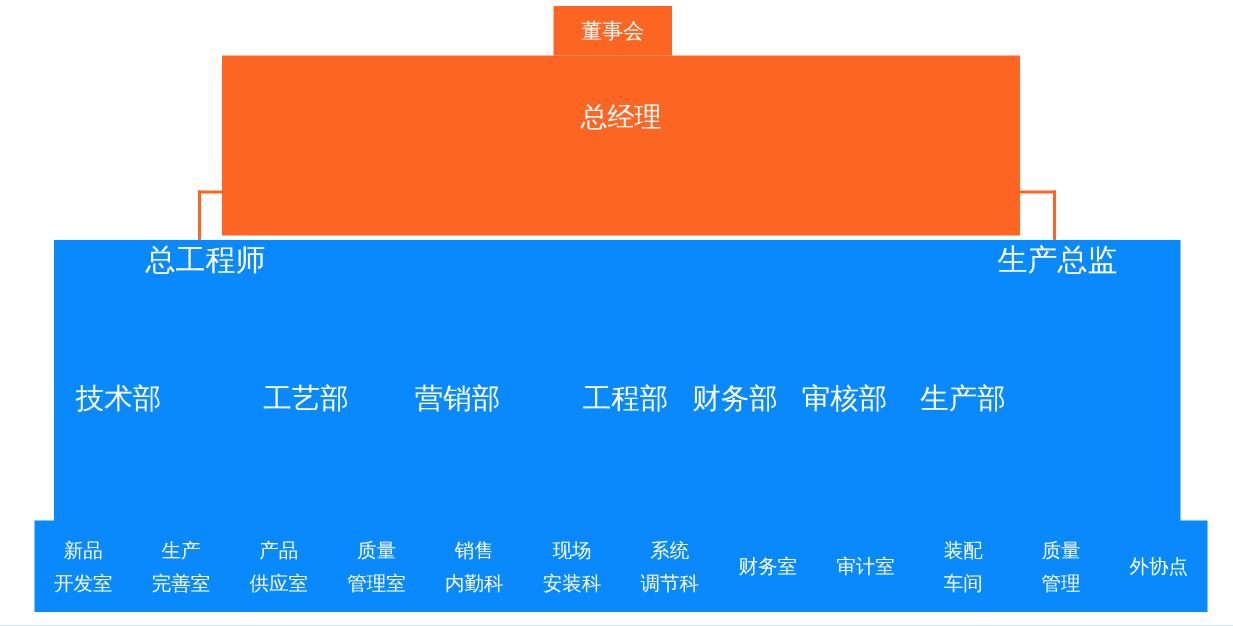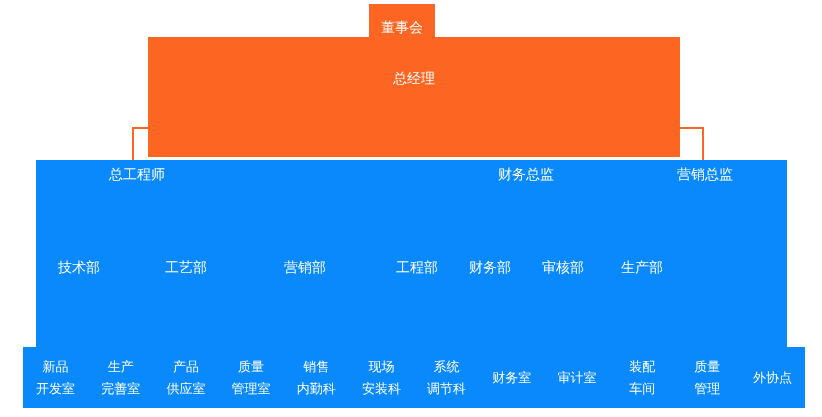--- a/index.html
+++ b/index.html
@@ -7,49 +7,50 @@
     --blue:#0989fb;
     --label:#ffffff;
   }
   html,body{margin:0;padding:0;background:#fff;}
   body{font-family:"Liberation Sans","DejaVu Sans",sans-serif;}
   .stage{
     position:relative;width:822px;height:417px;background:#fff;overflow:hidden;
   }
   .box{position:absolute;color:var(--label);}
   .board-box{
-    left:369px;top:4px;width:66px;height:33px;background:var(--orange);
-    display:flex;align-items:flex-end;justify-content:center;font-size:14px;
+    left:369px;top:4px;width:79px;height:33px;background:var(--orange);
+    display:flex;align-items:center;justify-content:center;font-size:14px;
   }
   .gm-box{
     left:148px;top:37px;width:532px;height:120px;background:var(--orange);
   }
   .gm-label{
     position:absolute;left:0;top:32px;width:532px;text-align:center;
-    font-size:14px;line-height:18px;color:var(--label);
+    font-size:18px;line-height:18px;color:var(--label);
   }
   .connector{position:absolute;background:var(--orange);}
   .conn-left-h{left:132px;top:127px;width:16px;height:2px;}
   .conn-left-v{left:132px;top:127px;width:2px;height:33px;}
   .conn-right-h{left:680px;top:127px;width:24px;height:2px;}
   .conn-right-v{left:702px;top:127px;width:2px;height:33px;}
   .main-panel{
     position:absolute;left:36px;top:160px;width:751px;height:248px;background:var(--blue);
   }
   .dir-label{
     position:absolute;top:164px;width:100px;height:20px;line-height:20px;
-    text-align:center;font-size:14px;color:var(--label);
+    text-align:center;font-size:20px;color:var(--label);
   }
   .dept-label{
     position:absolute;top:257px;width:100px;height:20px;line-height:20px;
-    text-align:center;font-size:14px;color:var(--label);
+    text-align:center;font-size:19px;color:var(--label);
   }
   .bottom-bar{
     position:absolute;left:23px;top:347px;width:782px;height:61px;background:var(--blue);
     display:flex;
+    justify-content:center;
   }
   .office-cell{
     flex:1 1 0;display:flex;flex-direction:column;align-items:center;justify-content:center;
     color:var(--label);font-size:13px;
   }
   .office-line{display:block;line-height:22px;white-space:nowrap;}
 </style>
 </head>
 <body>
 
@@ -64,25 +65,24 @@
   </div>
 
   <div class="connector conn-left-h"></div>
   <div class="connector conn-left-v"></div>
   <div class="connector conn-right-h"></div>
   <div class="connector conn-right-v"></div>
 
   <div class="main-panel"></div>
 
   <div class="dir-label" style="left:87px">总工程师</div>
-  <div class="dir-label" style="left:476px">财务总监</div>
-  <div class="dir-label" style="left:655px">营销总监</div>
+  <div class="dir-label" style="left:655px">生产总监</div>
 
   <div class="dept-label" style="left:29px">技术部</div>
-  <div class="dept-label" style="left:136px">工艺部</div>
+  <div class="dept-label" style="left:154px">工艺部</div>
   <div class="dept-label" style="left:255px">营销部</div>
   <div class="dept-label" style="left:367px">工程部</div>
   <div class="dept-label" style="left:440px">财务部</div>
   <div class="dept-label" style="left:513px">审核部</div>
   <div class="dept-label" style="left:592px">生产部</div>
 
   <div class="bottom-bar">
     <div class="office-cell">
       <span class="office-line">新品</span>
       <span class="office-line">开发室</span>

